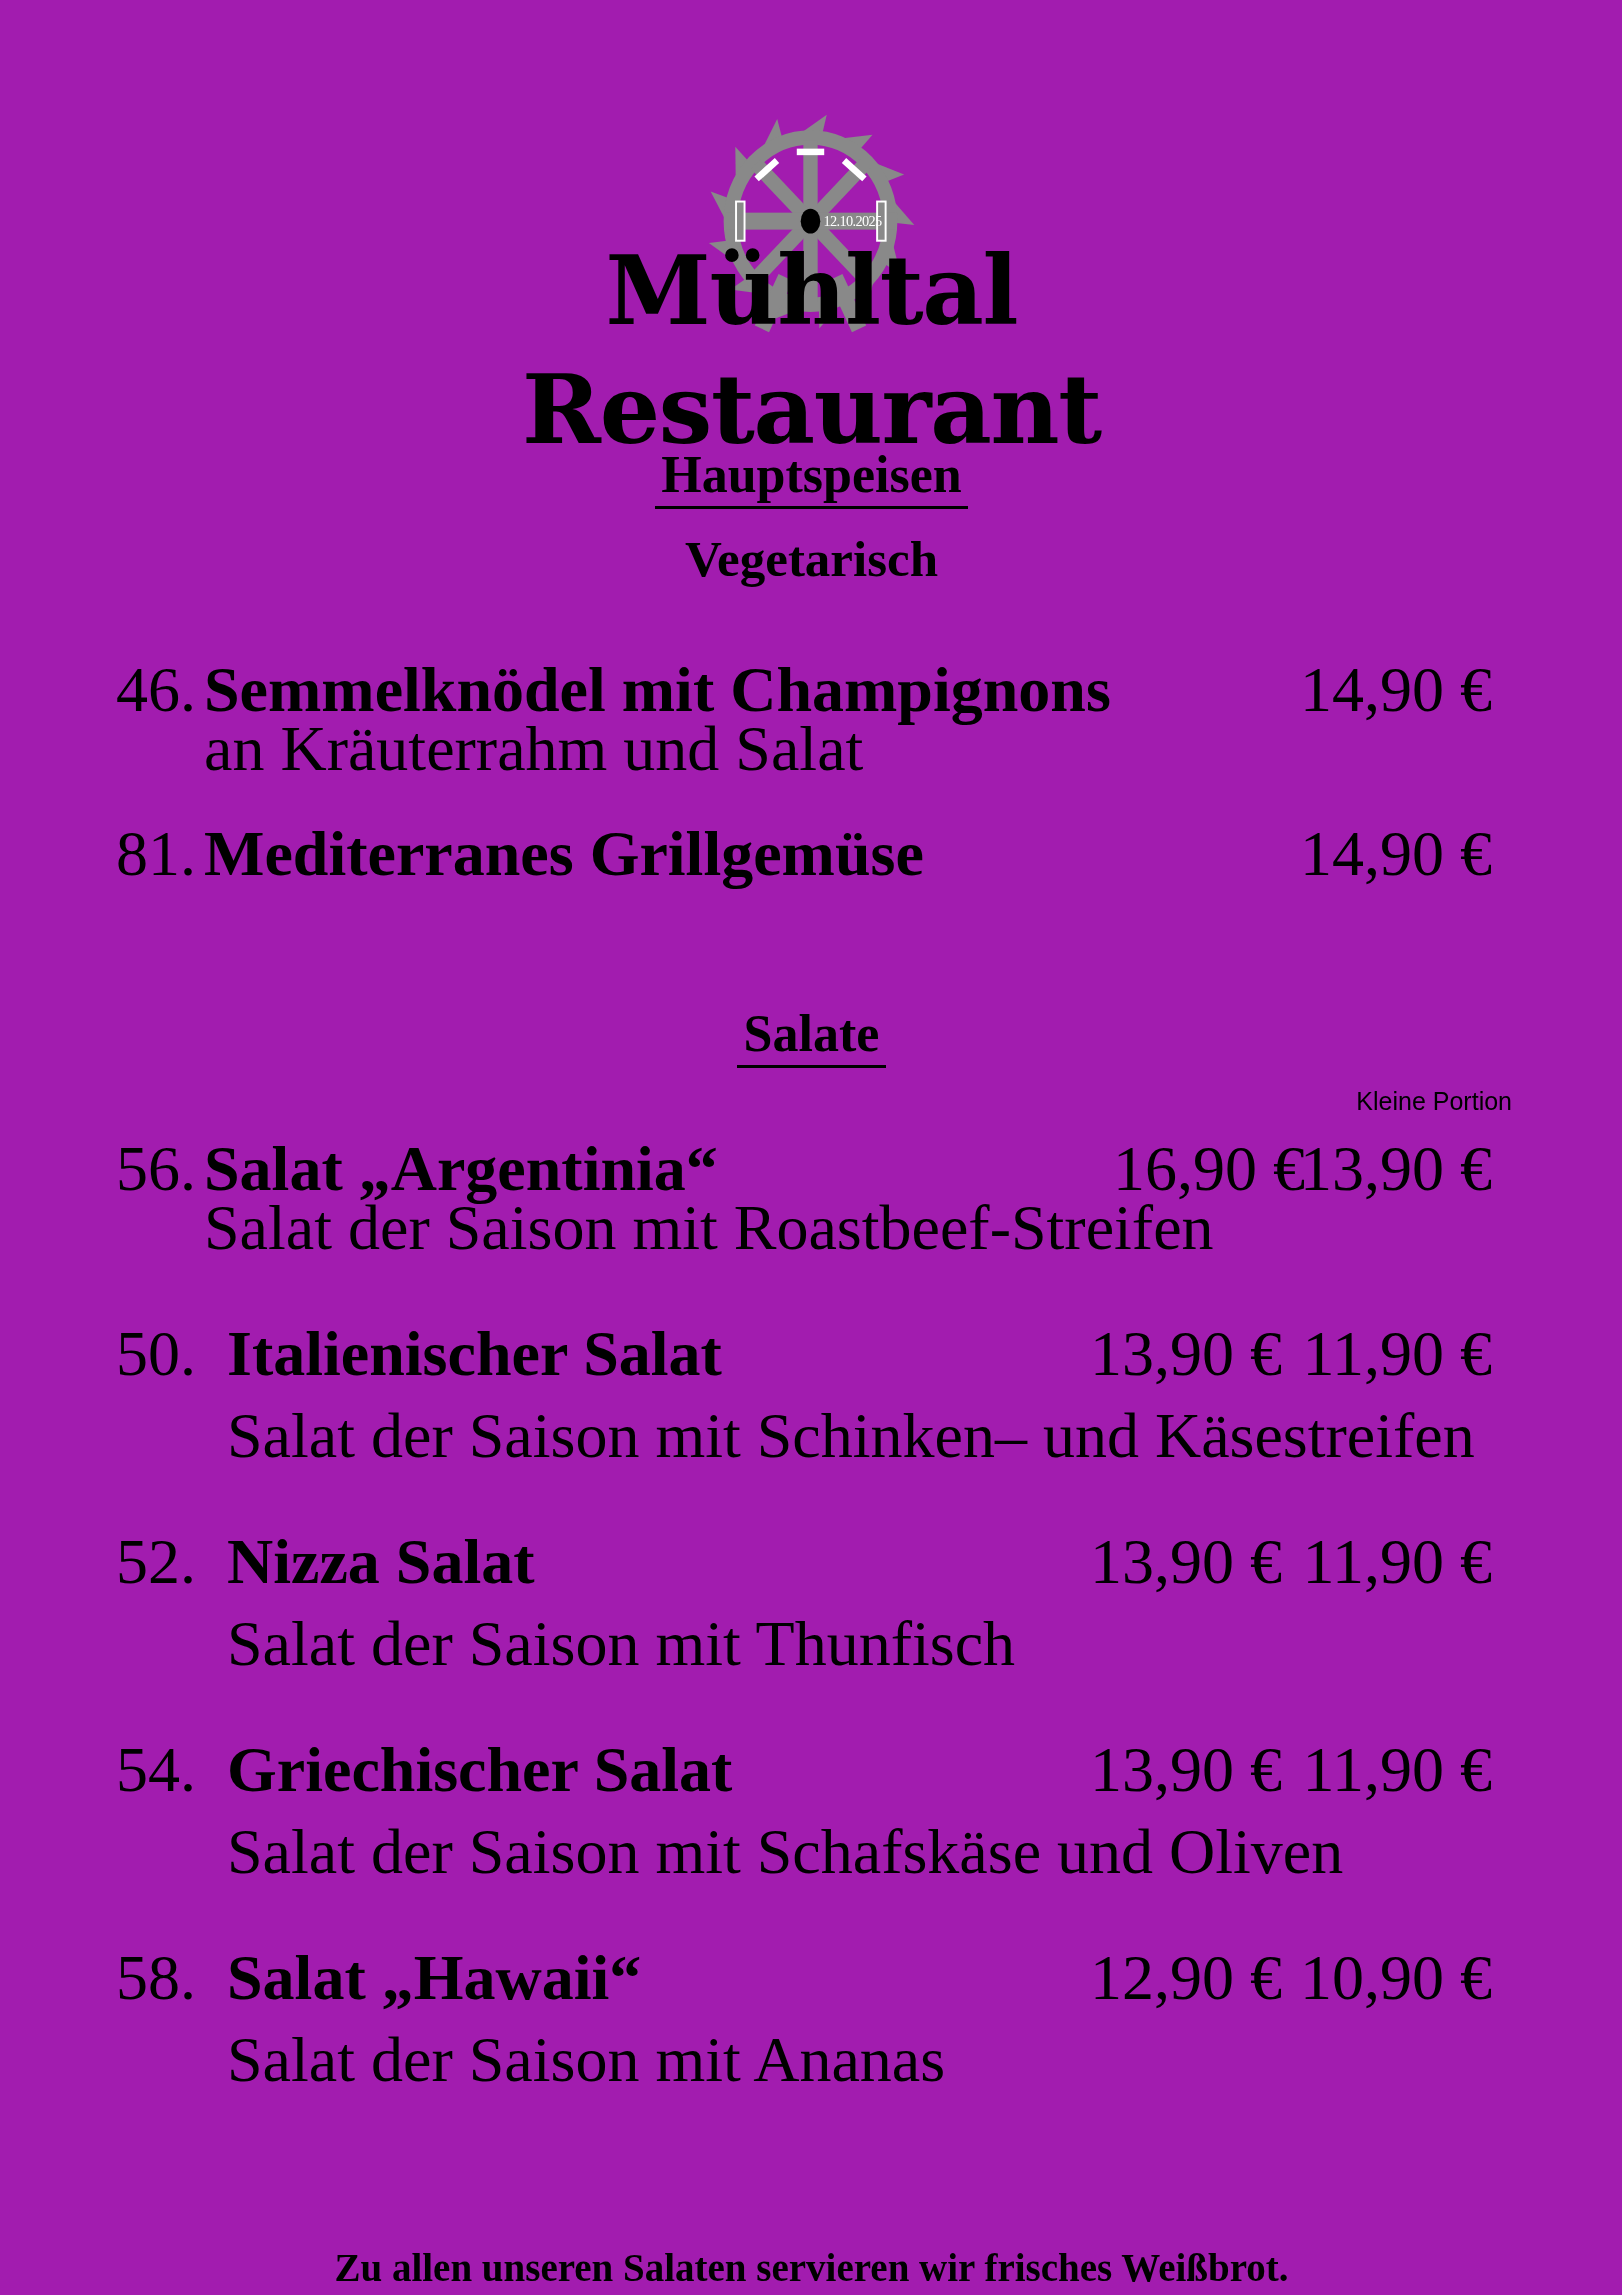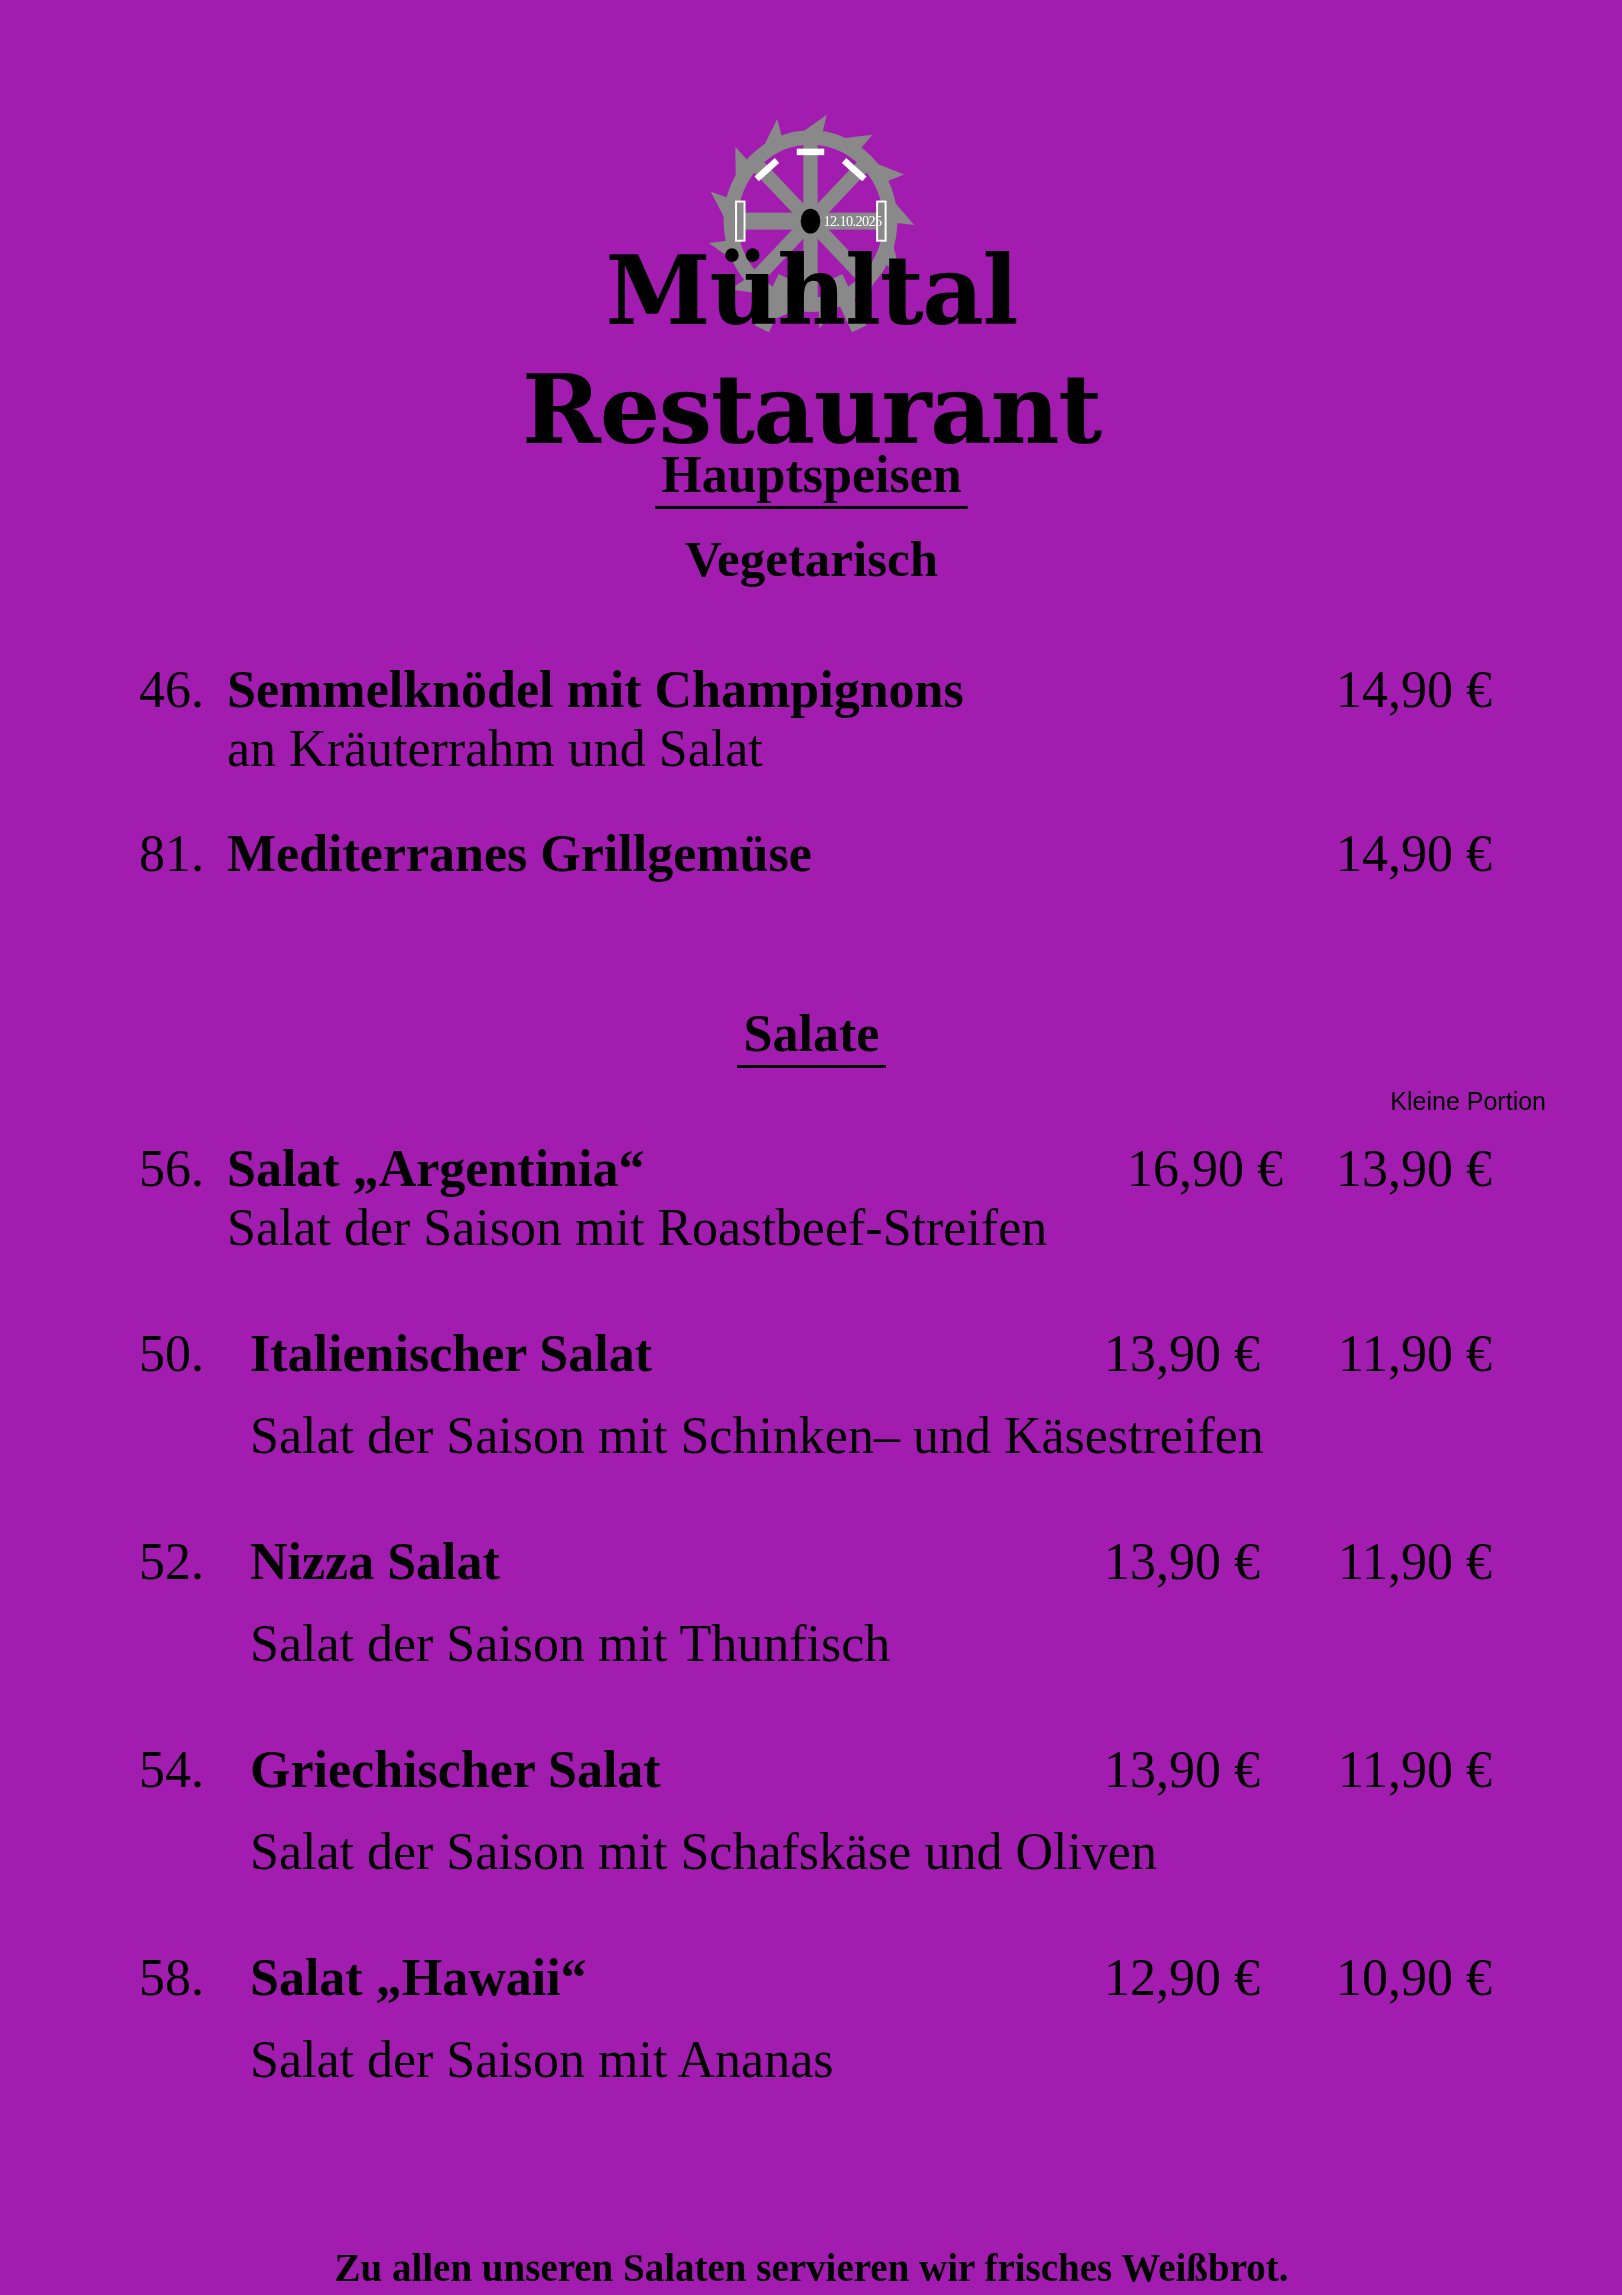--- a/index.html
+++ b/index.html
@@ -32,33 +32,33 @@
   }
   .h-main .uline{border-bottom:3.9px solid #000;padding:0 6.5px 2.6px 6.5px;}
   .h-sub{
     margin:33px 0 0 0;text-align:center;
     font-size:51px;font-weight:bold;line-height:51px;
   }
   .h-salate{margin-top:125px;}
   
   .col-note{
     margin-top:27.5px;
-    padding-right:77px;
+    padding-right:111px;
     text-align:right;
     font-family:"Liberation Sans", sans-serif;
     font-size:25px;line-height:26px;
   }
   
   .items{padding-left:116px;padding-right:131px;}
   .items.veg{margin-top:75px;}
   .items.sal{margin-top:25px;}
   .item{
     display:grid;
     grid-template-columns:88px 1fr 170px 209px;
-    font-size:52px;line-height:59px;margin-left:23px;
+    font-size:64px;line-height:59px;
   }
   .items.veg .item + .item{margin-top:46px;}
   .items.sal .item + .item{margin-top:67px;gap:23px;}
   .item .num{grid-column:1;grid-row:1;white-space:nowrap;}
   .item .name{grid-column:2;grid-row:1;font-weight:bold;white-space:nowrap;}
   .item .p1{grid-column:3;grid-row:1;text-align:right;white-space:nowrap;}
   .item .p2{grid-column:4;grid-row:1;text-align:right;white-space:nowrap;}
   .item .desc{grid-column:2 / 5;grid-row:2;white-space:nowrap;}
   
   .footer-note{

